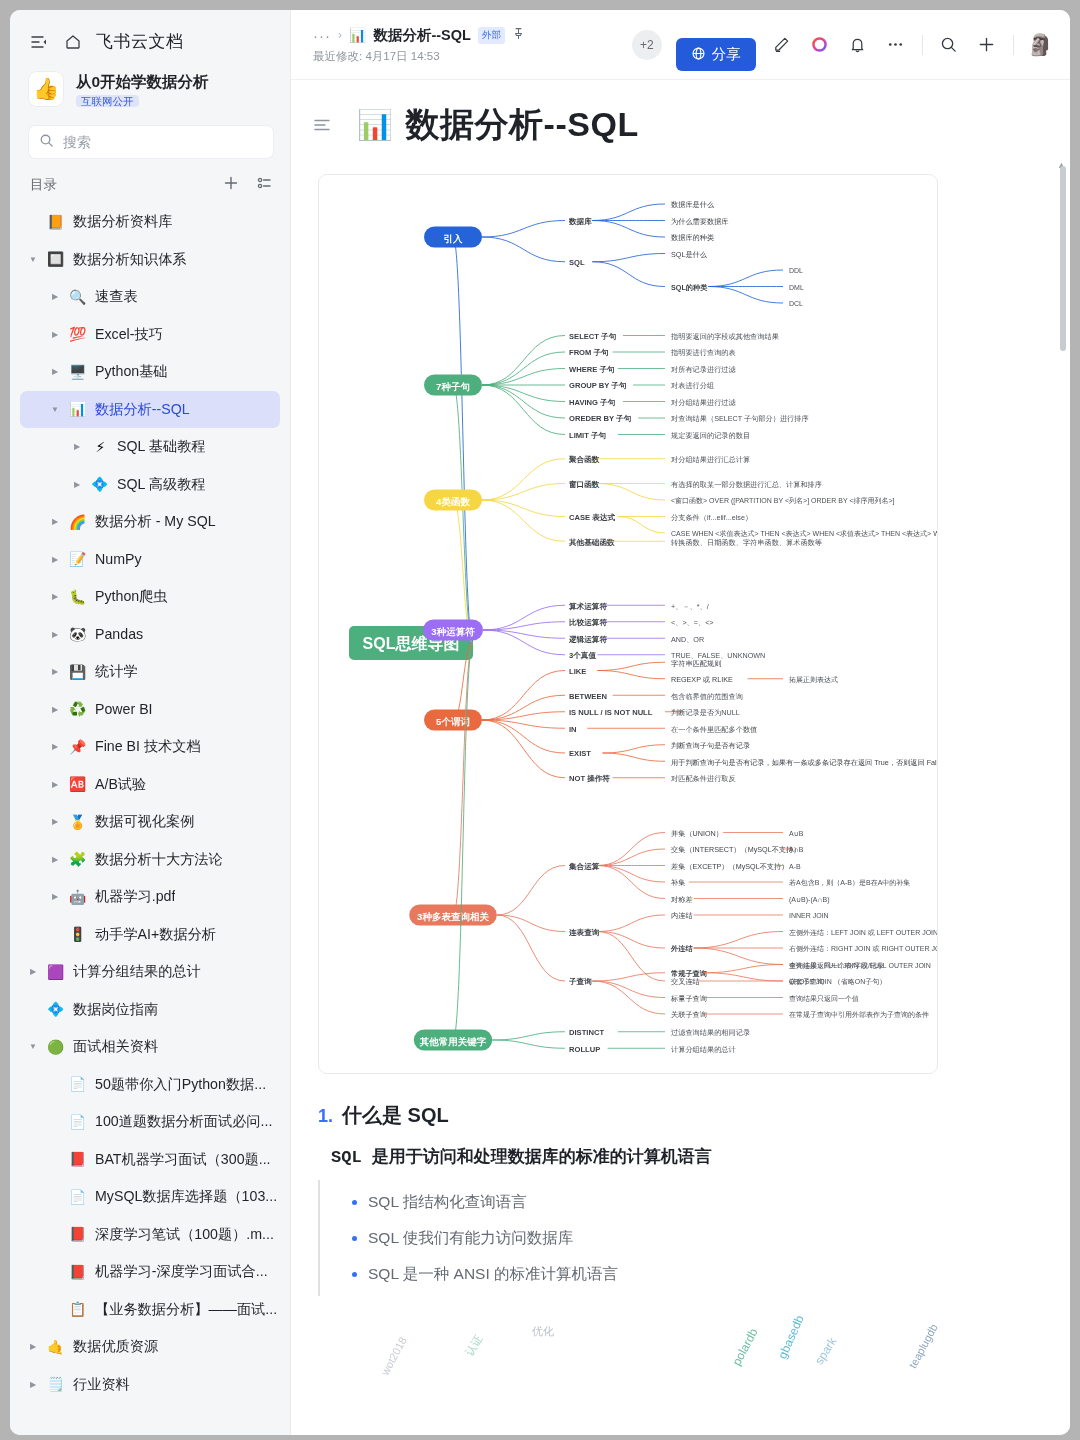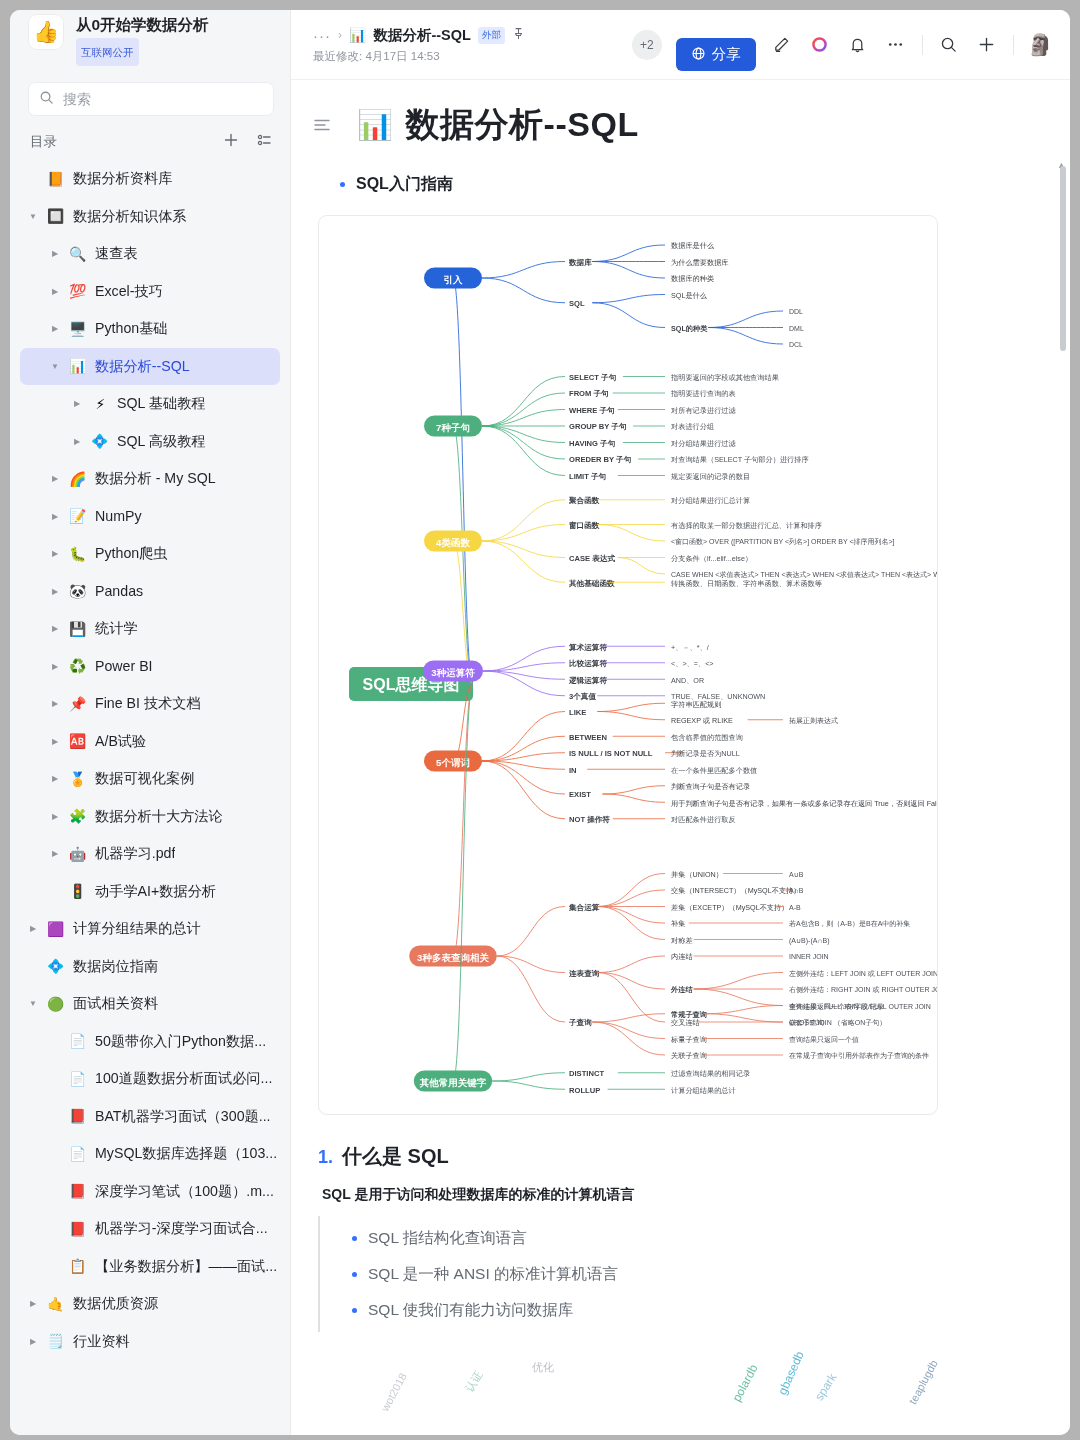--- a/index.html
+++ b/index.html
@@ -31,21 +31,21 @@
   .ws-logo {
     width: 36px; height: 36px; border-radius: 9px; background: #ffffff;
     display: flex; align-items: center; justify-content: center;
     font-size: 21px; flex: 0 0 36px; box-shadow: 0 0 0 1px #ececec inset;
   }
   .ws-texts { padding-top: 1px; }
   .ws-name { font-size: 15.5px; color: #1f2329; font-weight: 600; line-height: 19px; }
   .ws-badge {
     display: inline-block; margin-top: 4px;
     background: #dfe4fb; color: #3a5bd9;
-    font-size: 10.5px; padding: 8px 5px; border-radius: 4px; line-height: 12px;
+    font-size: 10.5px; padding: 0 5px; border-radius: 4px; line-height: 12px;
   }
 
   .search-box {
     margin: 4px 16px 0 18px; height: 34px; background: #fff;
     border-radius: 7px; display: flex; align-items: center; gap: 9px;
     padding: 0 11px; box-shadow: 0 0 0 1px #ebedf0 inset;
   }
   .search-box input {
     border: none; outline: none; background: transparent;
     font-size: 14px; color: #a21caf; width: 100%;
@@ -128,21 +128,21 @@
   .mm-card {
     margin-left: 5px; width: 620px; height: 900px;
     background: #fff; border: 1px solid #e8eaec; border-radius: 9px;
     position: relative; overflow: hidden;
   }
   .mm-card svg { position: absolute; inset: 0; }
 
   .sec-h { font-size: 22px; font-weight: 700; color: #1f2329; margin: 30px 0 0 5px; }
   .sub-h { font-size: 20px; font-weight: 700; color: #1f2329; margin: 28px 0 0 5px; display: flex; align-items: baseline; gap: 9px; }
   .sub-num { color: #3370ff; font-size: 18px; font-weight: 700; }
-  .para-b { font-size: 14px; font-weight: 700; color: #1f2329; margin: 16px 0 0 9px; }
+  .para-b { font-size: 17px; font-weight: 700; color: #1f2329; margin: 16px 0 0 18px; font-family: Liberation Mono, monospace; }
   .quote {
     margin: 12px 0 0 5px; border-left: 2px solid #dee0e3; padding: 4px 0 4px 32px;
   }
   .q-item { display: flex; align-items: center; gap: 11px; height: 36px; }
   .q-item .btext2 { font-size: 15.5px; color: #646a73; }
 
   .wordcloud { position: relative; height: 70px; margin-top: 14px; overflow: hidden; }
   .wc { position: absolute; white-space: nowrap; font-size: 11px; }
 
   .scrollbar-track {
@@ -154,20 +154,34 @@
   }
   .sb-arrow-up { position:absolute; right: 4px; top: 80px; color:#9aa0a8; font-size:9px;}
 </style>
 </head>
 <body>
 
 <div id="app">
 
   <div class="sidebar">
 
+    <div class="sb-top">
+      <span class="sb-icon">
+        <svg width="18" height="18" viewBox="0 0 18 18" fill="none" stroke="currentColor" stroke-width="1.4" stroke-linecap="round">
+          <path d="M2 4h11M2 9h7M2 14h11"></path>
+            <path d="M16 6.5L13.5 9 16 11.5" fill="currentColor" stroke="none"></path>
+        </svg>
+      </span>
+      <span class="sb-icon">
+        <svg width="18" height="18" viewBox="0 0 18 18" fill="none" stroke="currentColor" stroke-width="1.3" stroke-linejoin="round">
+          <path d="M3 8l6-5 6 5v6.5a.5.5 0 01-.5.5h-11a.5.5 0 01-.5-.5V8z"></path>
+        </svg>
+      </span>
+      <span class="sb-brand">飞书云文档</span>
+    </div>
 
     <div class="ws-row">
       <div class="ws-logo">👍</div>
       <div class="ws-texts">
         <div class="ws-name">从0开始学数据分析</div>
         <span class="ws-badge">互联网公开</span>
       </div>
     </div>
 
     <div class="search-box">
@@ -450,24 +464,20 @@
             <svg width="18" height="18" viewBox="0 0 18 18" stroke="currentColor" stroke-width="1.4" stroke-linecap="round">
                 <path d="M2 4.5h14M2 9h10M2 13.5h14"></path>
               </svg>
           </span>
           <div class="doc-title">
             <span class="t-emo">📊</span>
             <span>数据分析--SQL</span>
           </div>
         </div>
 
-        <div class="bullet-row">
-          <span class="bdot"></span>
-          <span class="btext">SQL入门指南</span>
-        </div>
 
         <div class="mm-card">
           <svg id="mmsvg" viewBox="0 0 620 900" width="620" height="900">
               <g>
                 <rect x="30" y="451" width="124" height="34" rx="5" fill="#4caf7d"></rect>
                 <text x="92" y="474" font-size="16" fill="#fff" text-anchor="middle" font-family="&quot;Liberation Sans&quot;, sans-serif" font-weight="bold">SQL思维导图</text>
               </g>
               <path d="M154,468 C144,468 144,62 134,62" stroke="#2563d8" fill="none" stroke-width="0.85"></path>
               <g>
                 <rect x="132" y="0" width="0" height="0" fill="none"></rect>
@@ -699,25 +709,25 @@
 
         <div class="para-b">SQL 是用于访问和处理数据库的标准的计算机语言</div>
 
         <div class="quote" id="quote-list">
             <div class="q-item">
               <span class="bdot"></span>
               <span class="btext2">SQL 指结构化查询语言</span>
             </div>
             <div class="q-item">
               <span class="bdot"></span>
-              <span class="btext2">SQL 是一种 ANSI 的标准计算机语言</span>
+              <span class="btext2">SQL 使我们有能力访问数据库</span>
             </div>
             <div class="q-item">
               <span class="bdot"></span>
-              <span class="btext2">SQL 使我们有能力访问数据库</span>
+              <span class="btext2">SQL 是一种 ANSI 的标准计算机语言</span>
             </div>
           </div>
 
         <div class="wordcloud" id="wordcloud">
             <span class="wc" style="left: 60px; top: 40px; transform: rotate(-62deg); color: rgb(201, 205, 212); font-size: 11px;">wot2018</span>
             <span class="wc" style="left: 150px; top: 28px; transform: rotate(-58deg); color: rgb(169, 214, 197); font-size: 11px;">认证</span>
             <span class="wc" style="left: 219px; top: 14px; transform: rotate(0deg); color: rgb(185, 190, 198); font-size: 11px;">优化</span>
             <span class="wc" style="left: 412px; top: 30px; transform: rotate(-62deg); color: rgb(111, 191, 164); font-size: 12px;">polardb</span>
             <span class="wc" style="left: 455px; top: 20px; transform: rotate(-66deg); color: rgb(95, 188, 214); font-size: 12px;">gbasedb</span>
             <span class="wc" style="left: 498px; top: 34px; transform: rotate(-58deg); color: rgb(158, 200, 221); font-size: 12px;">spark</span>

